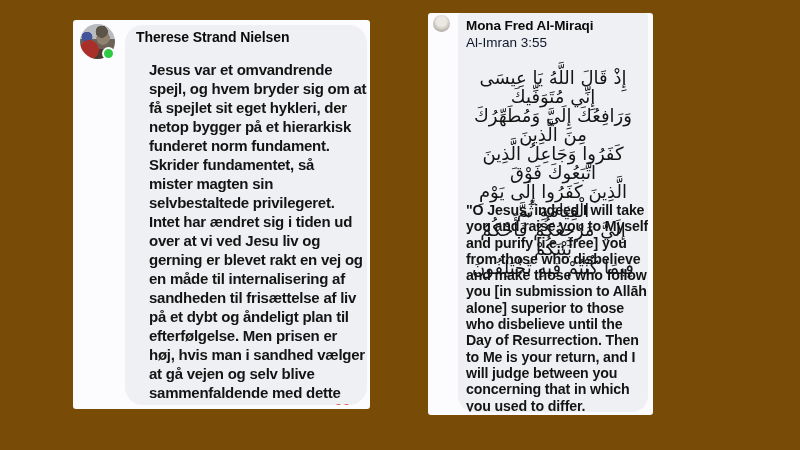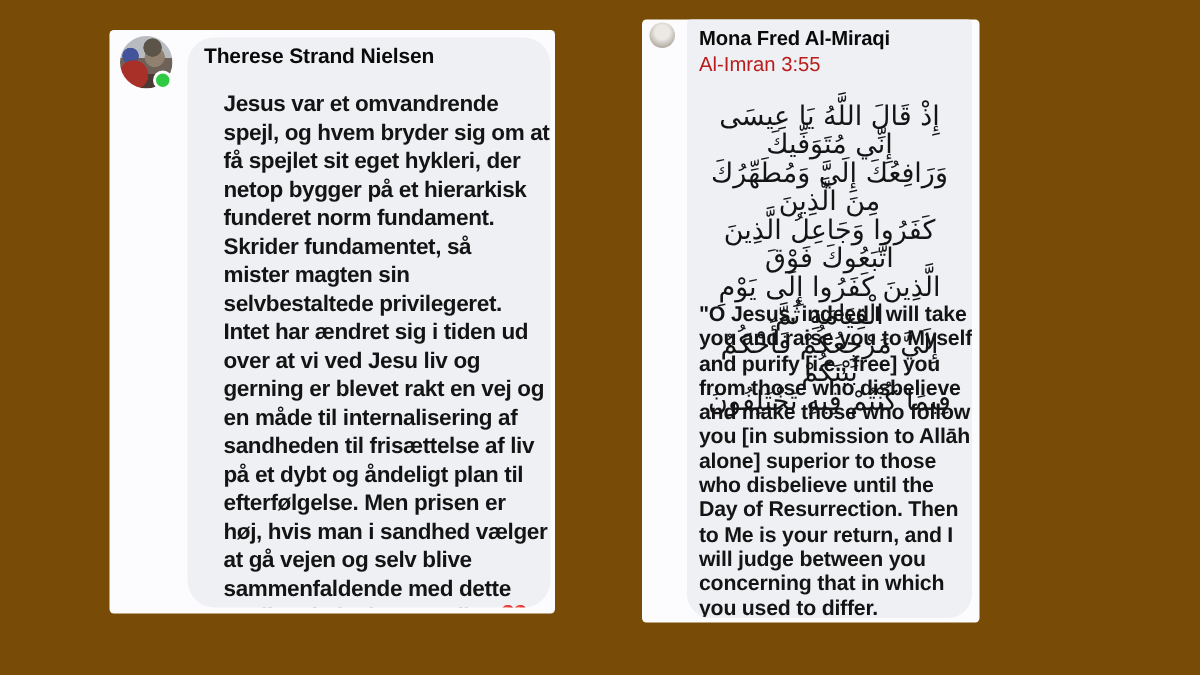--- a/index.html
+++ b/index.html
@@ -47,21 +47,21 @@
     padding:4px 8px 0 8px;box-sizing:border-box;
   }
 
   .author{
     font-weight:bold;color:#0a0a0a;margin:0;
   }
   .author-left{font-size:14px;line-height:19px;letter-spacing:-0.1px;}
   .author-right{font-size:13.5px;line-height:17px;letter-spacing:-0.1px;}
 
   .verse-ref{
-    font-size:13.5px;line-height:17px;color:#b91c1c;margin:0;
+    font-size:13.5px;line-height:17px;color:#0f172a;margin:0;
   }
 
   .comment-text{
     margin:13px;color:#141414;white-space:pre;
     font-size:15px;font-weight:600;line-height:19px;letter-spacing:-0.25px;
   }
   .heart{color:#f0352b;font-weight:400;}
 
   .arabic-verse{
     position:absolute;left:8px;right:8px;top:55px;margin:0;

